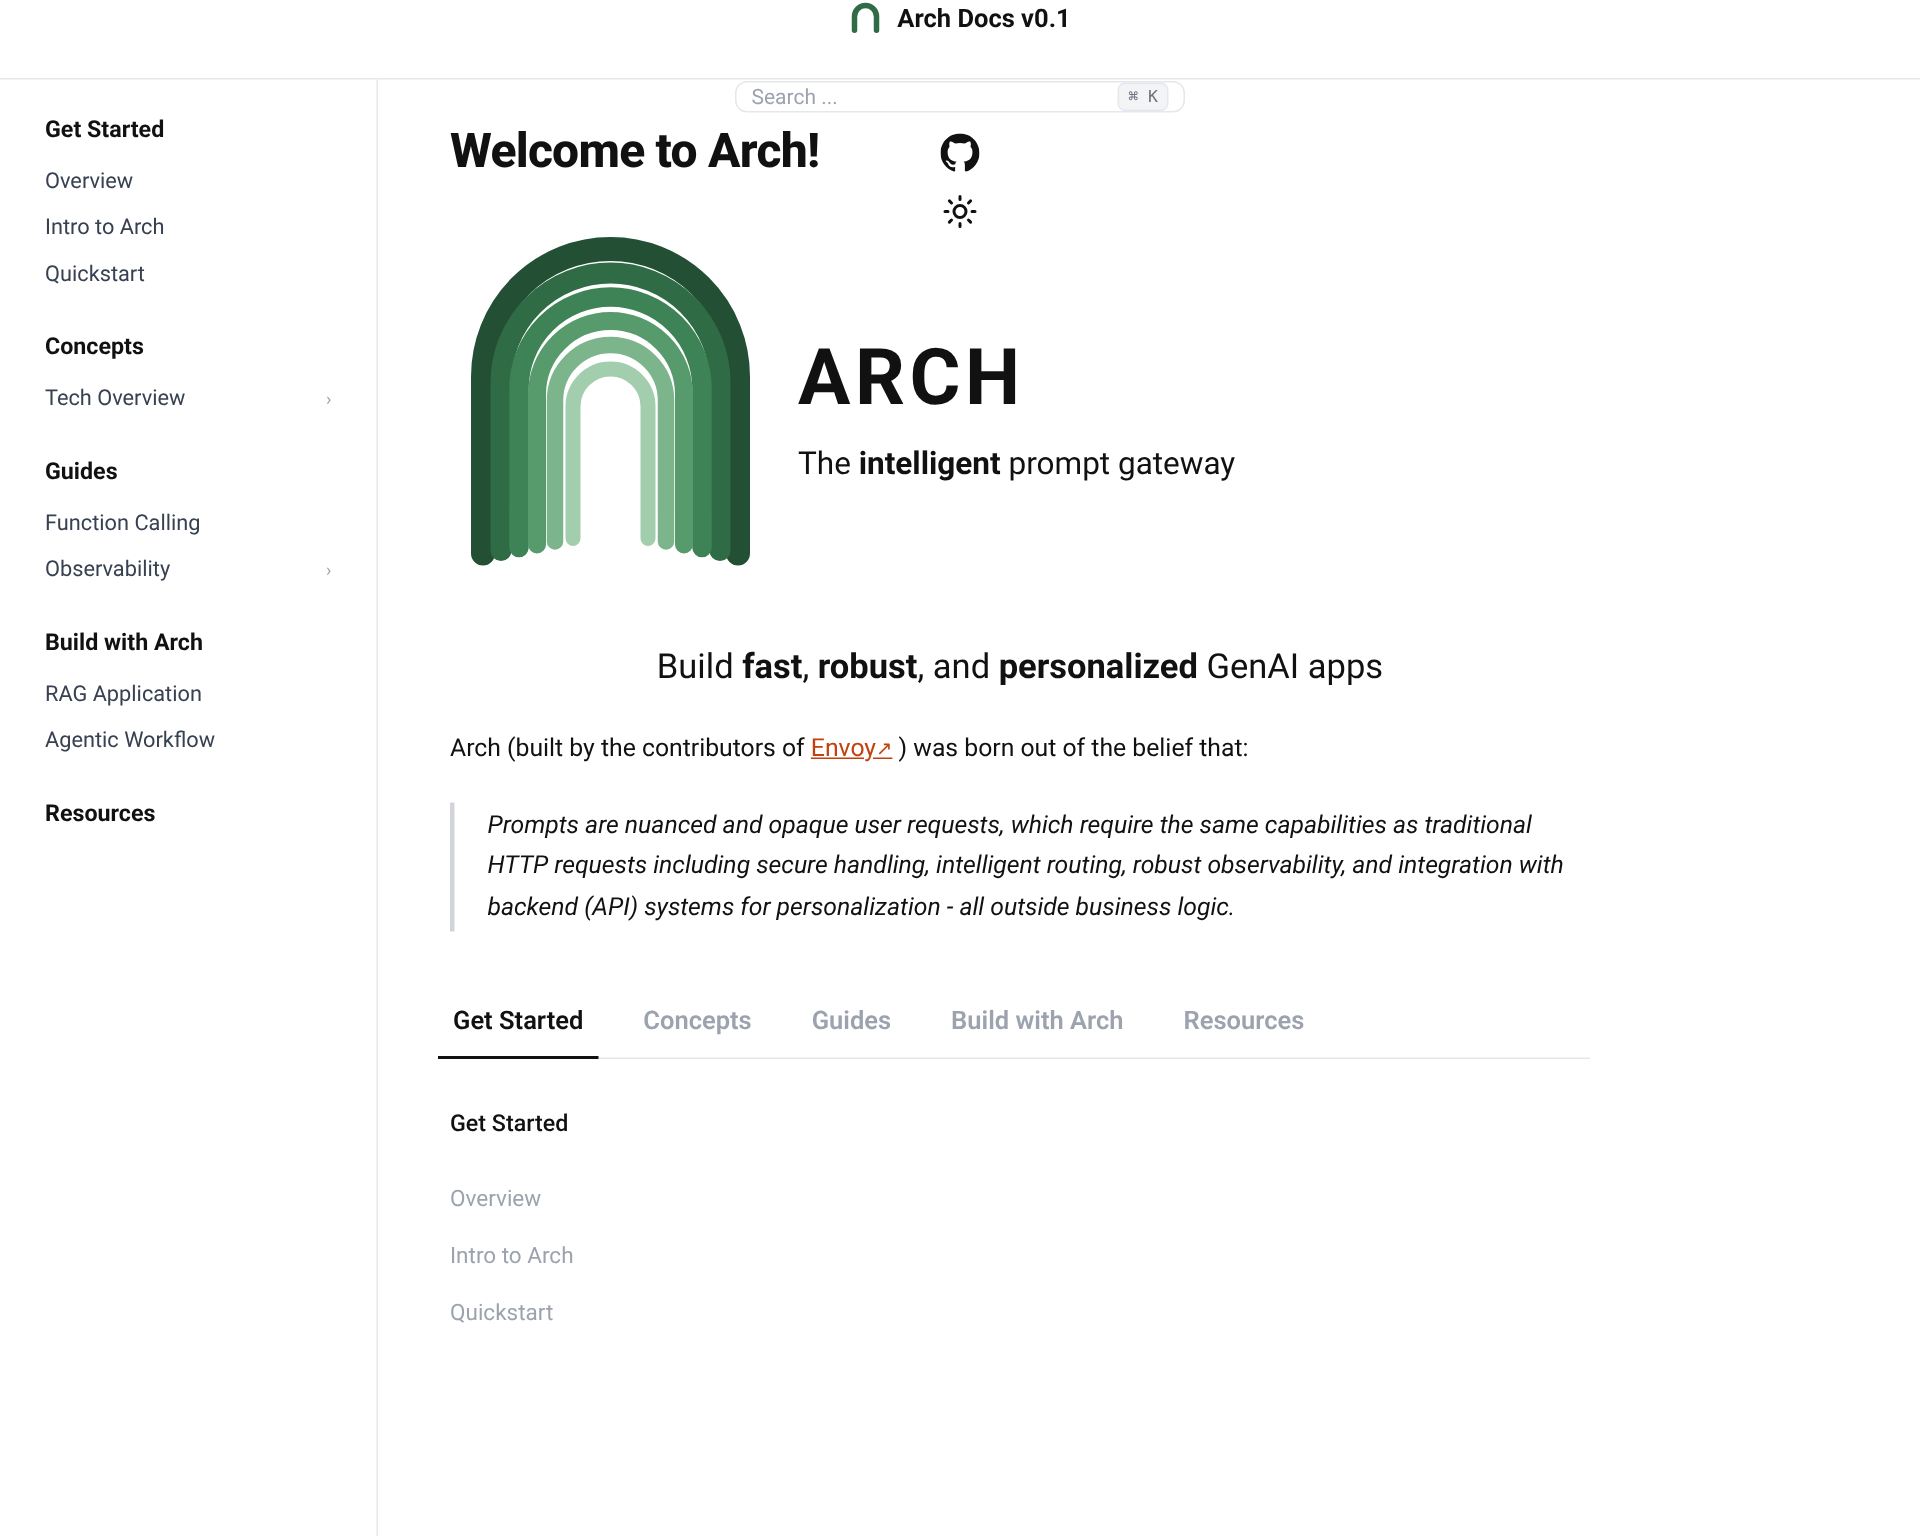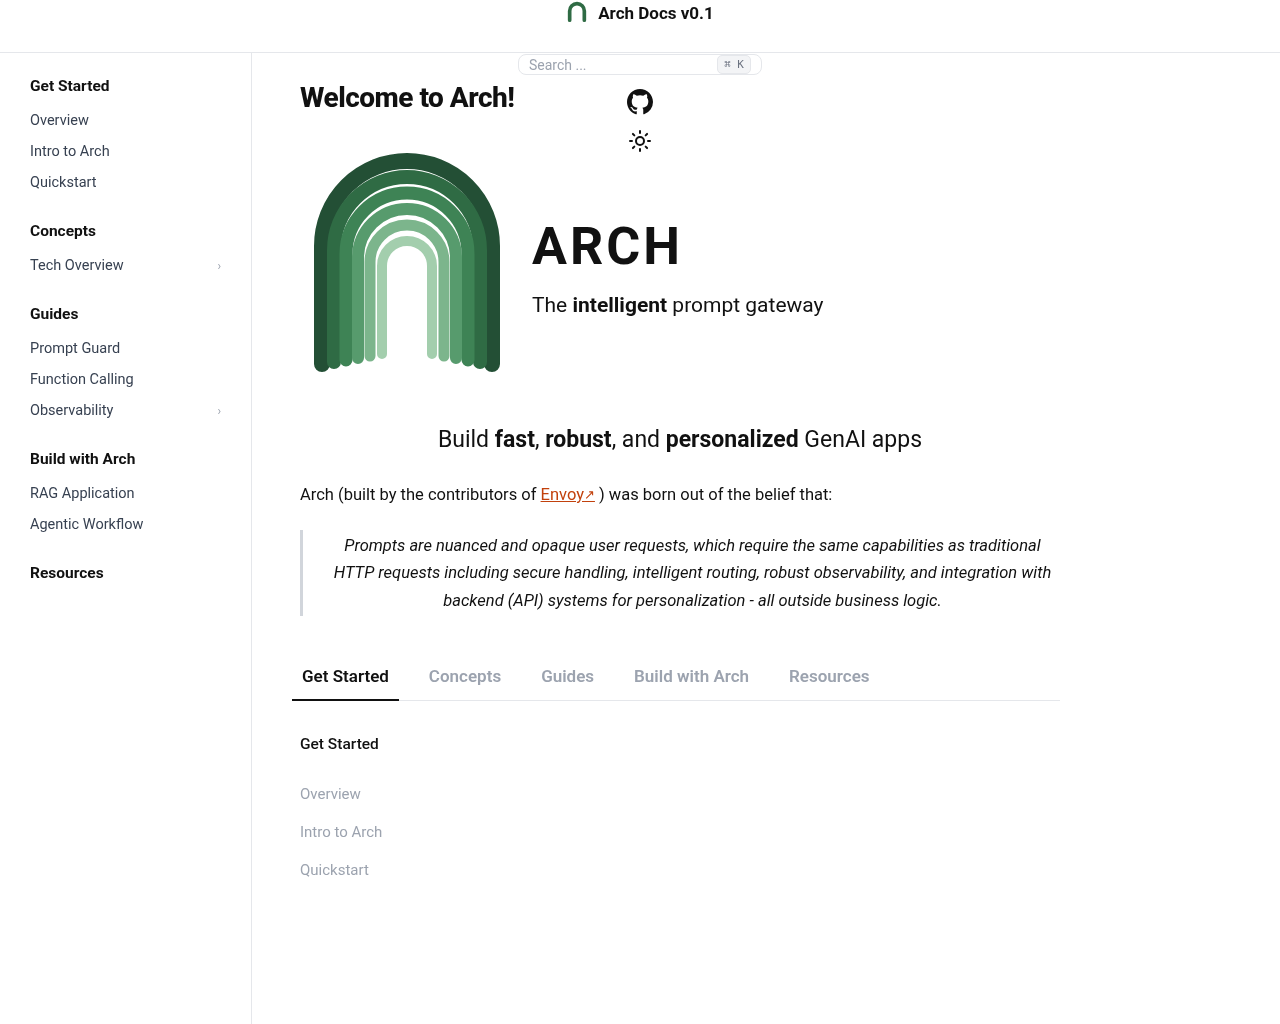--- a/index.html
+++ b/index.html
@@ -25,21 +25,21 @@
   display: flex;
   align-items: center;
   gap: 10px;
 }
 .brand-title {
   font-weight: 700;
   font-size: 17px;
 }
 .header-spacer { flex: 1; }
 .search {
-  width: 244px;
+  width: 300px;
   height: 34px;
   border: 1px solid #e5e7eb;
   border-radius: 8px;
   display: flex;
   align-items: center;
   padding: 0 10px;
   color: #9ca3af;
   font-size: 14px;
   cursor: text;
   gap: 8px;
@@ -93,21 +93,21 @@
 }
 .chev { color: #9ca3af; font-size: 12px; }
 
 
 .main-wrap { flex: 1; overflow-y: auto; }
 .main {
   max-width: 856px;
   padding: 28px 48px 80px 48px;
 }
 h1.title {
-  font-size: 28px;
+  font-size: 32px;
   font-weight: 800;
   margin-bottom: 36px;
   letter-spacing: -0.5px;
 }
 
 
 .hero {
   display: flex;
   align-items: center;
   gap: 18px;
@@ -153,21 +153,20 @@
 
 
 blockquote.quote {
   border-left: 3px solid #d1d5db;
   padding: 2px 0 2px 22px;
   font-style: italic;
   font-size: 16.5px;
   line-height: 1.65;
   color: #111;
   margin-bottom: 40px;
-  text-align: center;
 }
 
 
 .tabs {
   display: flex;
   flex-wrap: wrap;
   gap: 36px;
   border-bottom: 1px solid #e5e7eb;
   margin-bottom: 34px;
 }
@@ -256,23 +255,20 @@
       <div class="side-section">
         <div class="side-heading">Concepts</div>
         <div class="side-item">
           <span>Tech Overview</span>
           <span class="chev">›</span>
         </div>
       </div>
       <div class="side-section">
         <div class="side-heading">Guides</div>
         <div class="side-item">
-          <span>Prompt Guard</span>
-        </div>
-        <div class="side-item">
           <span>Function Calling</span>
         </div>
         <div class="side-item">
           <span>Observability</span>
           <span class="chev">›</span>
         </div>
       </div>
       <div class="side-section">
         <div class="side-heading">Build with Arch</div>
         <div class="side-item">

